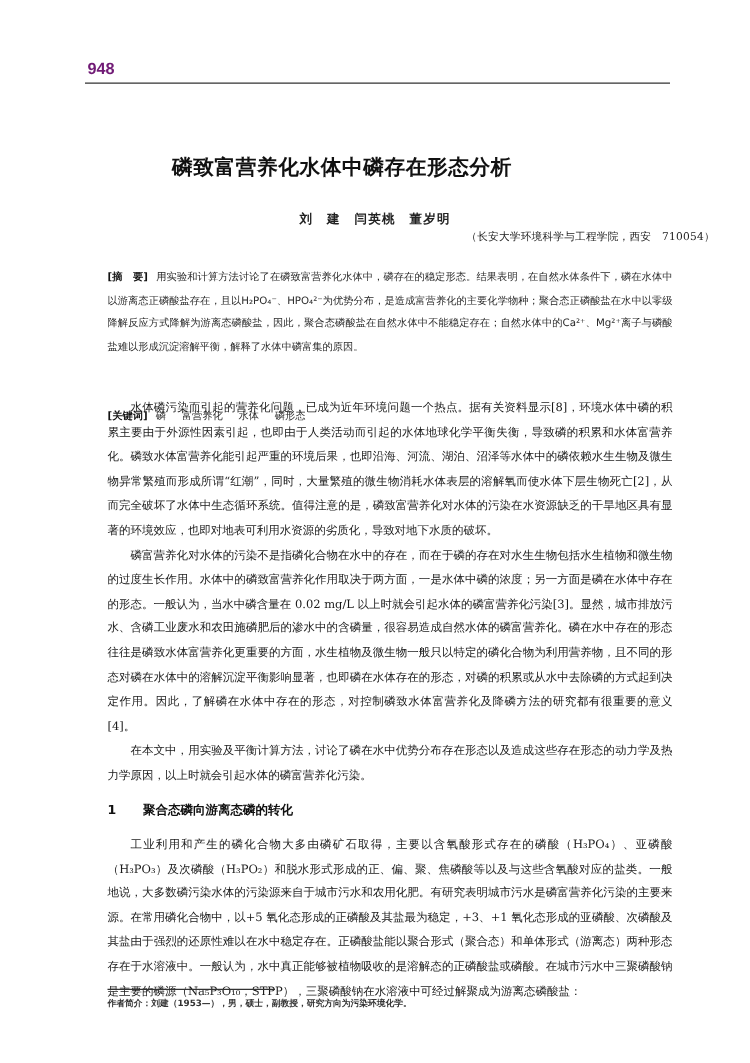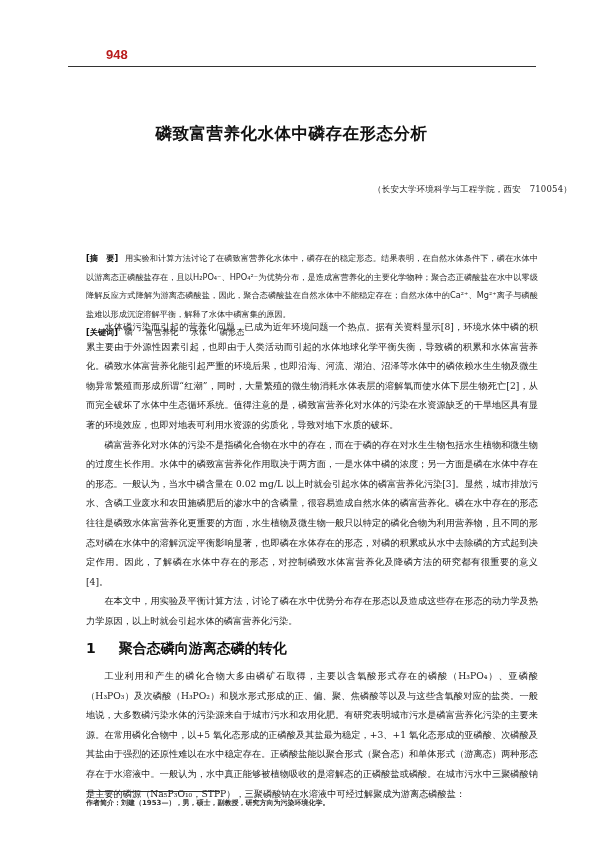--- a/index.html
+++ b/index.html
@@ -10,66 +10,65 @@
   }
   .page { position: absolute; left: 0; top: 0; width: 600px; height: 850px; }
 
   .running-header {
     position: absolute; left: 68px; top: 50px; width: 468px; height: 16px;
     border-bottom: 1.2px solid #333;
   }
   .page-number {
     position: absolute; left: 2px; top: -3px;
     font-family: "Liberation Sans", "DejaVu Sans", sans-serif;
-    font-size: 13px; font-weight: bold; color: #b91c1c; margin-left: 36px;
+    font-size: 13px; font-weight: bold; color: #701a75;
   }
   .journal-title {
     position: absolute; left: 104px; top: 0px;
     font-family: "DejaVu Sans", sans-serif;
     font-size: 8.4px; font-weight: bold; color: #333; letter-spacing: 0.6px;
   }
 
   .title {
     position: absolute; left: 0; top: 123px; width: 547px; text-align: center;
     font-family: "DejaVu Sans", sans-serif;
-    font-size: 16.5px; font-weight: bold; color: #111; letter-spacing: 0.5px; padding-left: 18px;
+    font-size: 16.5px; font-weight: bold; color: #111; letter-spacing: 0.5px;
   }
   .authors {
     position: absolute; left: 0; top: 168px; width: 600px; text-align: center;
     font-size: 10px; font-weight: bold; letter-spacing: 1px; color: #222;
   }
   .affiliation {
     position: absolute; left: 0; top: 184px; width: 572px; text-align: right;
     font-size: 8.5px; color: #222; letter-spacing: 0.2px;
   }
 
   .abstract {
     position: absolute; left: 86px; top: 212px; width: 452px;
     font-family: "DejaVu Sans", sans-serif;
     font-size: 8.2px; line-height: 18.5px; color: #2a2a2a;
     text-align: justify;
-    margin-top: 37px;
   }
   .abstract-label, .keywords-label { font-weight: bold; color: #111; margin-right: 4px; }
   .keywords {
     position: absolute; left: 86px; top: 283px; width: 452px;
     font-family: "DejaVu Sans", sans-serif;
     font-size: 8.2px; color: #2a2a2a; margin-top: 44px;
   }
   .keyword { margin-right: 10px; }
 
   .body {
     position: absolute; left: 86px; top: 317px; width: 452px;
     font-size: 9.2px; line-height: 19.6px; color: #1a1a1a;
     text-align: justify;
   }
   .para { margin: 0; text-indent: 2em; }
   .section-heading {
     font-family: "DejaVu Sans", sans-serif;
-    font-size: 14px; font-weight: bold; margin: 8px 0 8px 0; color: #111;
+    font-size: 10px; font-weight: bold; margin: 8px 0 8px 0; color: #111;
   }
   .section-number { margin-right: 18px; }
 
   .footnote-rule {
     position: absolute; left: 86px; top: 791px; width: 134px; height: 0;
     border-top: 1px solid #333;
   }
   .footnote {
     position: absolute; left: 86px; top: 798px; width: 452px;
     font-family: "DejaVu Sans", sans-serif;
@@ -79,20 +78,21 @@
 </head>
 <body>
 
 <div class="page">
 
   <div class="running-header">
     <span class="page-number">948</span>
   </div>
 
   <div class="title">磷致富营养化水体中磷存在形态分析</div>
+  <div class="authors">刘　建　闫英桃　董岁明</div>
   <div class="affiliation">（长安大学环境科学与工程学院，西安　710054）</div>
 
   <div class="abstract">
     <span class="abstract-label">[摘　要]</span>
     <span>用实验和计算方法讨论了在磷致富营养化水体中，磷存在的稳定形态。结果表明，在自然水体条件下，磷在水体中以游离态正磷酸盐存在，且以H₂PO₄⁻、HPO₄²⁻为优势分布，是造成富营养化的主要化学物种；聚合态正磷酸盐在水中以零级降解反应方式降解为游离态磷酸盐，因此，聚合态磷酸盐在自然水体中不能稳定存在；自然水体中的Ca²⁺、Mg²⁺离子与磷酸盐难以形成沉淀溶解平衡，解释了水体中磷富集的原因。</span>
   </div>
 
   <div class="keywords">
     <span class="keywords-label">[关键词]</span>
     <span class="keyword">磷</span>

